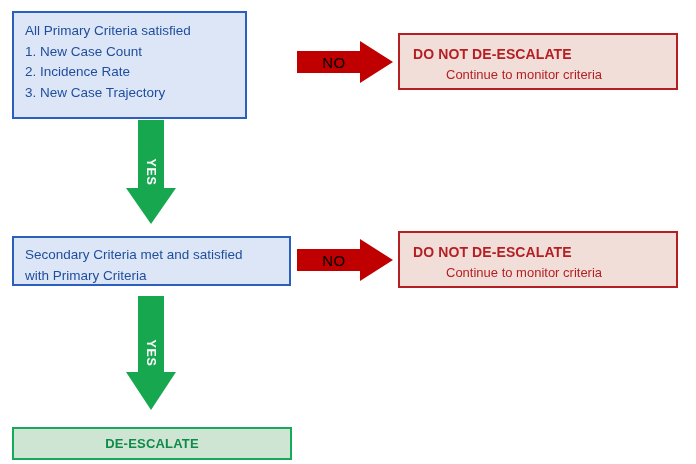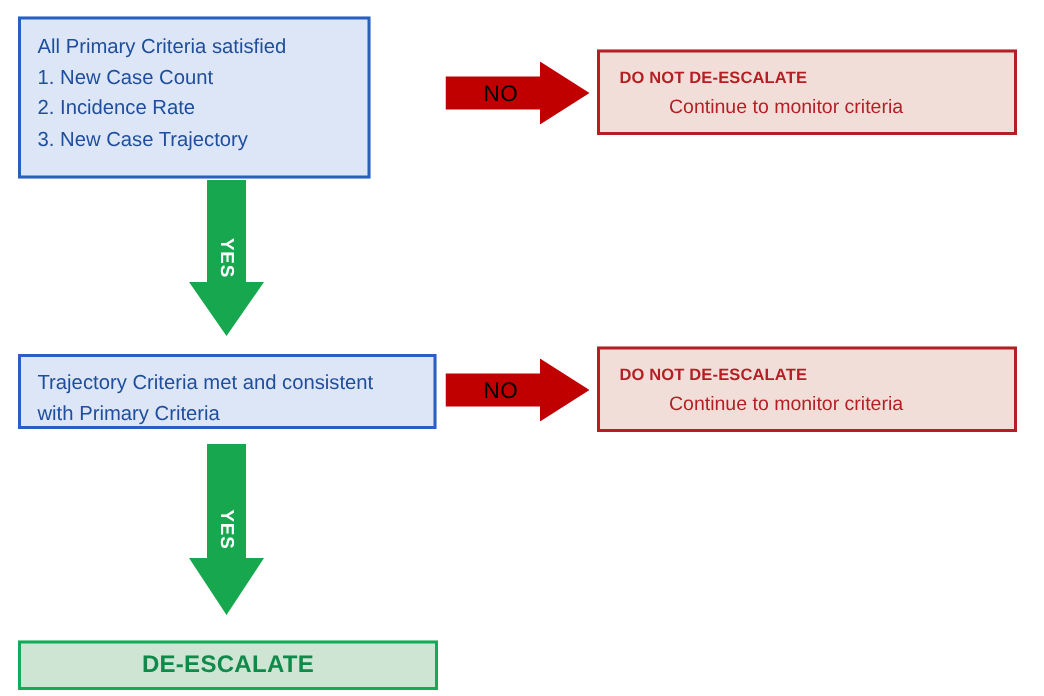--- a/index.html
+++ b/index.html
@@ -52,21 +52,21 @@
     border: 2px solid #b41f24;
     color: #b41f24;
     padding: 9px 0 0 13px;
     font-size: 13px;
     line-height: 1.5;
   }
   .outcome-title {
     display: block;
     font-weight: bold;
     letter-spacing: 0.1px;
-    font-size: 11px;
+    font-size: 14px;
   }
   .outcome-sub {
     display: block;
     font-weight: normal;
     font-size: 13px;
     margin-left: 33px;
   }
   #box-no-1 {
     left: 398px;
     top: 33px;
@@ -85,21 +85,21 @@
     position: absolute;
     box-sizing: border-box;
     left: 12px;
     top: 427px;
     width: 280px;
     height: 33px;
     background: #cfe5d3;
     border: 2px solid #15a95b;
     color: #0f8a4a;
     font-weight: bold;
-    font-size: 16px;
+    font-size: 13px;
     display: flex;
     align-items: center;
     justify-content: center;
     letter-spacing: 0.2px;
   }
 
   
   .no-arrow {
     position: absolute;
     width: 96px;
@@ -185,21 +185,21 @@
 
   <div id="arrow-yes-1" class="yes-arrow">
     <svg viewBox="0 0 50 104" preserveAspectRatio="none" xmlns="http://www.w3.org/2000/svg">
       <polygon points="12,0 38,0 38,68 50,68 25,104 0,68 12,68" fill="#17a84f"></polygon>
     </svg>
     <div class="yes-label">
       <span>YES</span>
     </div>
   </div>
 
-  <div id="box-secondary" class="decision-box">Trajectory Criteria met and consistent
+  <div id="box-secondary" class="decision-box">Secondary Criteria met and satisfied
 with Primary Criteria</div>
 
   <div id="arrow-no-2" class="no-arrow">
     <svg viewBox="0 0 96 42" xmlns="http://www.w3.org/2000/svg">
       <polygon points="0,10 63,10 63,0 96,21 63,42 63,32 0,32" fill="#c00000"></polygon>
     </svg>
     <div class="no-label">NO</div>
   </div>
 
   <div id="box-no-2" class="outcome-box">

